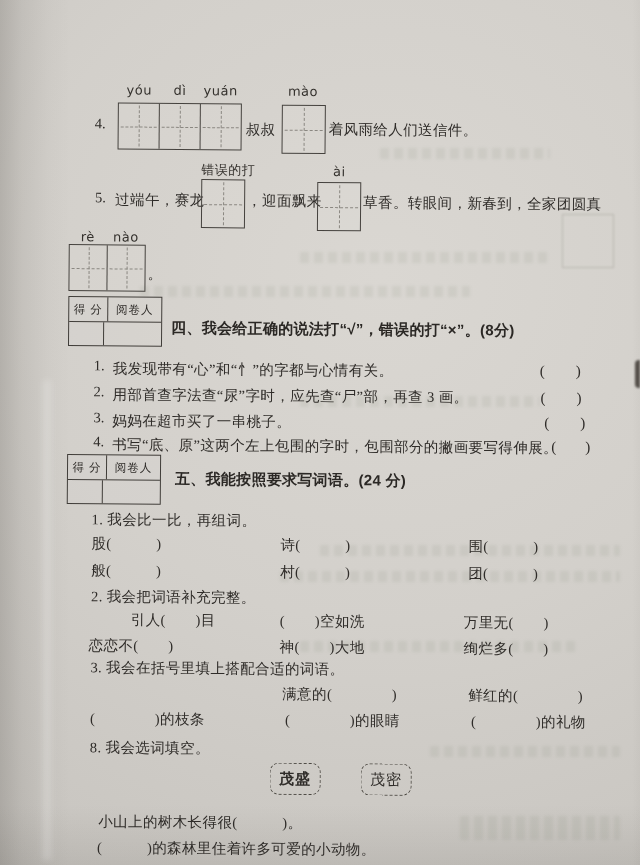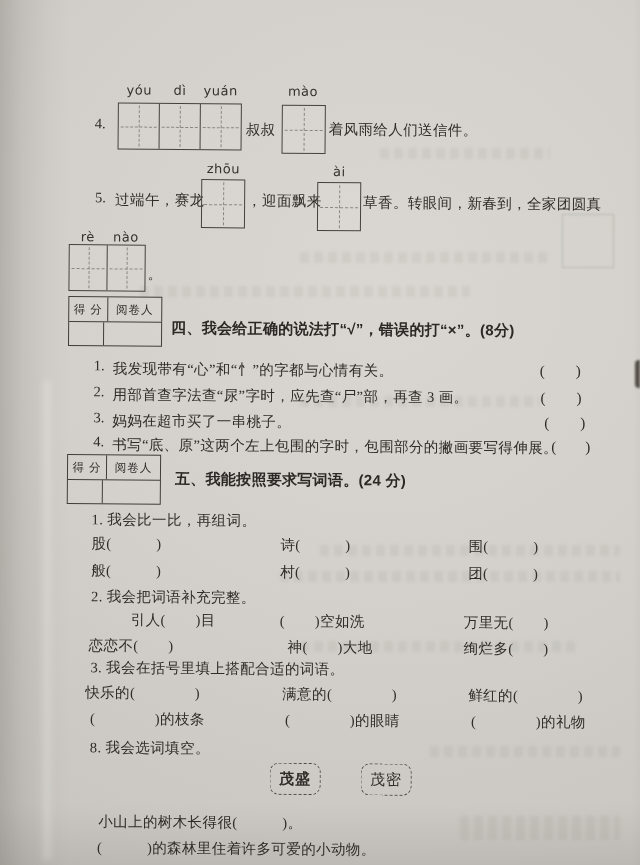--- a/index.html
+++ b/index.html
@@ -105,21 +105,21 @@
       <div class="tian-cell w40"></div>
       <div class="tian-cell w40"></div>
     </div>
     <span class="abs cn" style="left:246px;top:121px;">叔叔</span>
     <div class="abs tian-grid" style="left:282px;top:105px;">
       <div class="tian-cell w42"></div>
     </div>
     <span class="abs cn" style="left:329px;top:120px;">着风雨给人们送信件。</span>
 
     <div class="abs pinyin pinyin-row" style="left:202px;top:162px;width:44px;">
-      <span>zhōu</span>
+      <span>错误的打</span>
     </div>
     <div class="abs pinyin pinyin-row" style="left:318px;top:164px;width:44px;">
       <span>ài</span>
     </div>
     <span class="abs num" style="left:96px;top:191px;">5.</span>
     <span class="abs cn" style="left:116px;top:192px;">过端午，赛龙</span>
     <div class="abs tian-grid" style="left:202px;top:180px;">
       <div class="tian-cell w42"></div>
     </div>
     <span class="abs cn" style="left:248px;top:192px;">，迎面飘来</span>
@@ -190,25 +190,24 @@
     <span class="abs cn" style="left:472px;top:536px;">围(　　　)</span>
     <span class="abs cn" style="left:95px;top:563px;">般(　　　)</span>
     <span class="abs cn" style="left:284px;top:563px;">村(　　　)</span>
     <span class="abs cn" style="left:472px;top:563px;">团(　　　)</span>
 
     <span class="abs cn" style="left:95px;top:589px;">2. 我会把词语补充完整。</span>
     <span class="abs cn" style="left:93px;top:612px;margin-left:42px;">引人(　　)目</span>
     <span class="abs cn" style="left:284px;top:612px;">(　　)空如洗</span>
     <span class="abs cn" style="left:468px;top:612px;">万里无(　　)</span>
     <span class="abs cn" style="left:93px;top:638px;">恋恋不(　　)</span>
-    <span class="abs cn" style="left:292px;top:638px;">神(　　)大地</span>
+    <span class="abs cn" style="left:284px;top:638px;">神(　　)大地</span>
     <span class="abs cn" style="left:468px;top:638px;">绚烂多(　　)</span>
 
     <span class="abs cn" style="left:95px;top:660px;">3. 我会在括号里填上搭配合适的词语。</span>
-    <span class="abs cn" style="left:90px;top:685px;">快乐的(　　　　)</span>
     <span class="abs cn" style="left:473px;top:685px;">鲜红的(　　　　)</span>
     <span class="abs cn" style="left:287px;top:685px;">满意的(　　　　)</span>
     <span class="abs cn" style="left:95px;top:711px;">(　　　　)的枝条</span>
     <span class="abs cn" style="left:290px;top:711px;">(　　　　)的眼睛</span>
     <span class="abs cn" style="left:476px;top:711px;">(　　　　)的礼物</span>
 
     <span class="abs cn" style="left:95px;top:740px;">8. 我会选词填空。</span>
     <div class="abs choice-box" style="left:275px;top:763px;font-weight:bold;">茂盛</div>
     <div class="abs choice-box" style="left:366px;top:763px;">茂密</div>
     <span class="abs cn" style="left:104px;top:814px;">小山上的树木长得很(　　　)。</span>

